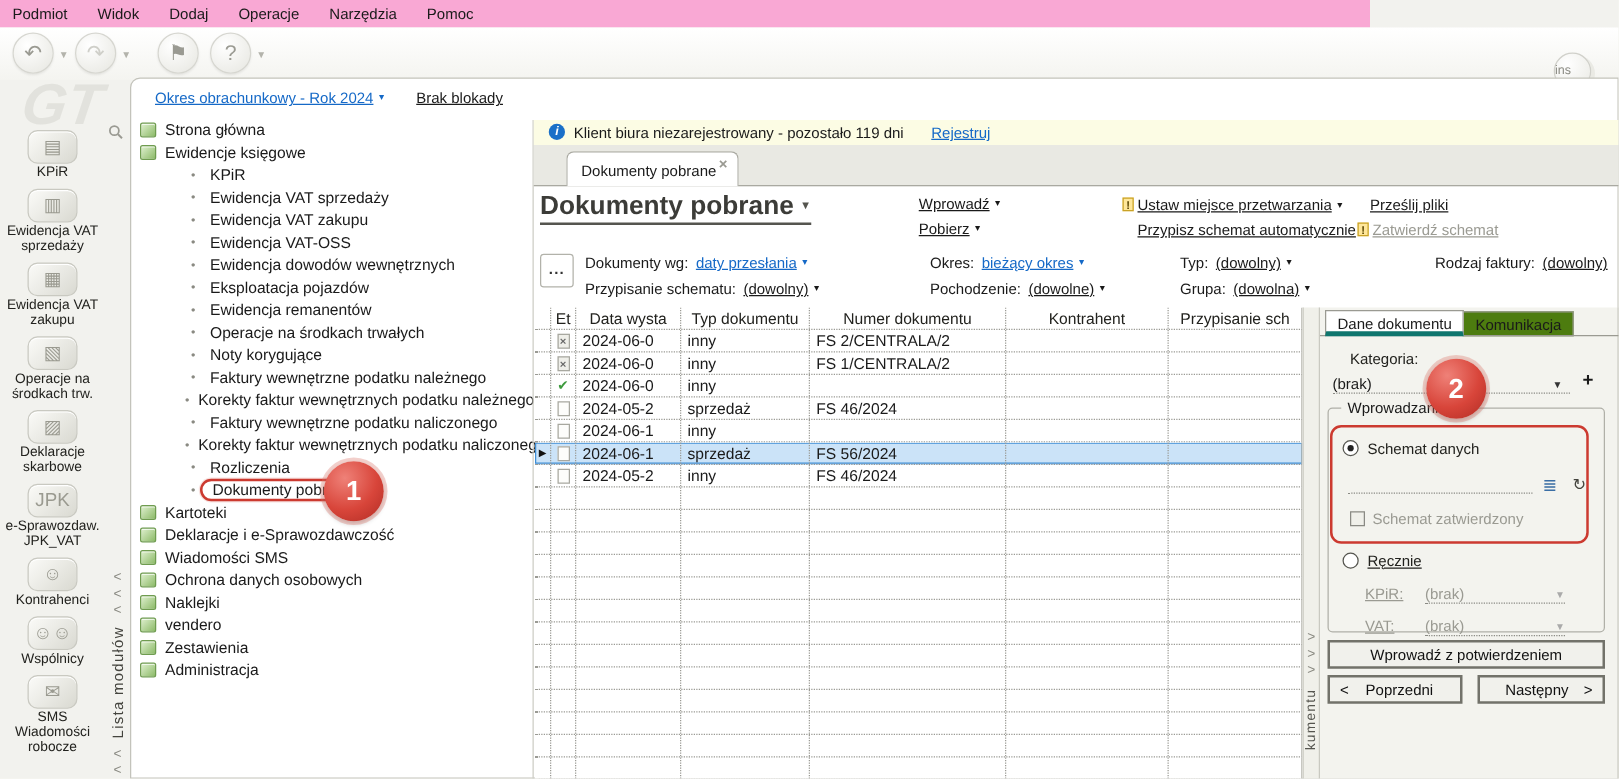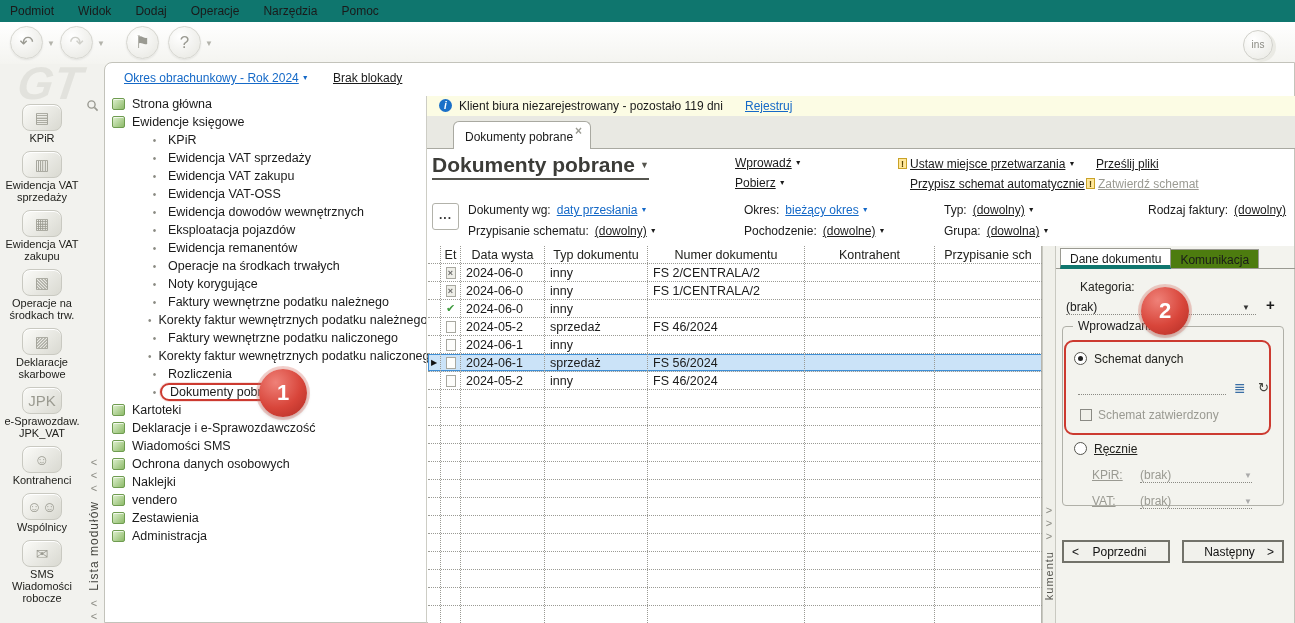--- a/index.html
+++ b/index.html
@@ -1,29 +1,29 @@
 <!DOCTYPE html>
 <html><head>
 <meta charset="utf-8">
 <style>
   * { margin:0; padding:0; box-sizing:border-box; }
   html,body { width:1295px; height:623px; overflow:hidden; }
   body { font-family:"Liberation Sans","DejaVu Sans",sans-serif; font-size:12px; color:#1a1a1a; background:#f2f2ee; }
   #screen { position:relative; width:1295px; height:623px; overflow:hidden; background:#f2f2ee; }
 
   
-  .menubar { position:absolute; left:0; top:0; width:1295px; height:22px; background:#0f766e; display:flex; align-items:center; gap:24px; padding-left:10px; }
+  .menubar { position:absolute; left:0; top:0; width:1096px; height:22px; background:#f9a8d4; display:flex; align-items:center; gap:24px; padding-left:10px; }
   .menu-item { cursor:default; }
 
   
   .toolbar { position:absolute; left:0; top:22px; width:1295px; height:42px; background:linear-gradient(#ffffff,#f4f4f0); }
   .tbtn { position:absolute; top:4px; width:33px; height:33px; border-radius:50%; border:1px solid #d6d6d0; background:radial-gradient(circle at 35% 30%, #ffffff, #e6e6e0); color:#9a9a92; font-size:17px; text-align:center; line-height:31px; box-shadow:0 1px 2px rgba(0,0,0,.08); }
   .tbtn.dis { color:#cfcfc9; }
   .tdd { position:absolute; top:17px; font-size:8px; color:#b3b3ab; }
-  .brand { position:absolute; right:22px; top:8px; width:30px; height:30px; border-radius:50%; border:1px solid #d0d0ca; background:radial-gradient(circle at 35% 30%,#fff,#e9e9e3); color:#8a8a82; font-size:10px; text-align:center; line-height:28px; box-shadow:3px 2px 0 #eaeae4; }
+  .brand { position:absolute; right:22px; top:20px; width:30px; height:30px; border-radius:50%; border:1px solid #d0d0ca; background:radial-gradient(circle at 35% 30%,#fff,#e9e9e3); color:#8a8a82; font-size:10px; line-height:28px; box-shadow:3px 2px 0 #eaeae4; }
 
   .watermark { position:absolute; left:18px; top:56px; font-size:46px; font-weight:bold; font-style:italic; color:rgba(120,120,110,.13); transform:skewX(-8deg); }
 
   
   .modules { position:absolute; left:0; top:104px; width:84px; display:flex; flex-direction:column; align-items:center; gap:7px; }
   .mod-item { display:flex; flex-direction:column; align-items:center; cursor:pointer; }
   .mod-icon { width:40px; height:27px; border-radius:8px; border:1px solid #c9c9c1; background:linear-gradient(135deg,#fbfbf8,#d9d9d1); color:#9a9a90; font-size:15px; line-height:25px; text-align:center; box-shadow:inset 0 1px 0 #fff; }
   .mod-label { margin-top:1px; font-size:11px; line-height:12px; text-align:center; color:#22221e; white-space:pre-line; }
 
   
@@ -629,20 +629,21 @@
     <span class="rp-label dis" style="left:36px;top:222px;text-decoration:underline">KPiR:</span>
     <span class="rp-val dis" style="left:84px;top:222px">(brak)</span>
     <div class="dotline" style="left:84px;top:236px;width:112px"></div>
     <span class="combo-dd dis" style="left:188px;top:225px">▼</span>
 
     <span class="rp-label dis" style="left:36px;top:248px;text-decoration:underline">VAT:</span>
     <span class="rp-val dis" style="left:84px;top:248px">(brak)</span>
     <div class="dotline" style="left:84px;top:262px;width:112px"></div>
     <span class="combo-dd dis" style="left:188px;top:251px">▼</span>
 
+    <div class="btn" style="left:6px;top:266px;width:222px;height:23px">Wprowadź z potwierdzeniem</div>
     <div class="btn btn-row" style="left:6px;top:294px;width:108px;height:23px">
         <span>&lt;</span>
         <span>Poprzedni</span>
         <span></span>
       </div>
     <div class="btn btn-row" style="left:126px;top:294px;width:102px;height:23px">
         <span></span>
         <span>Następny</span>
         <span>&gt;</span>
       </div>

